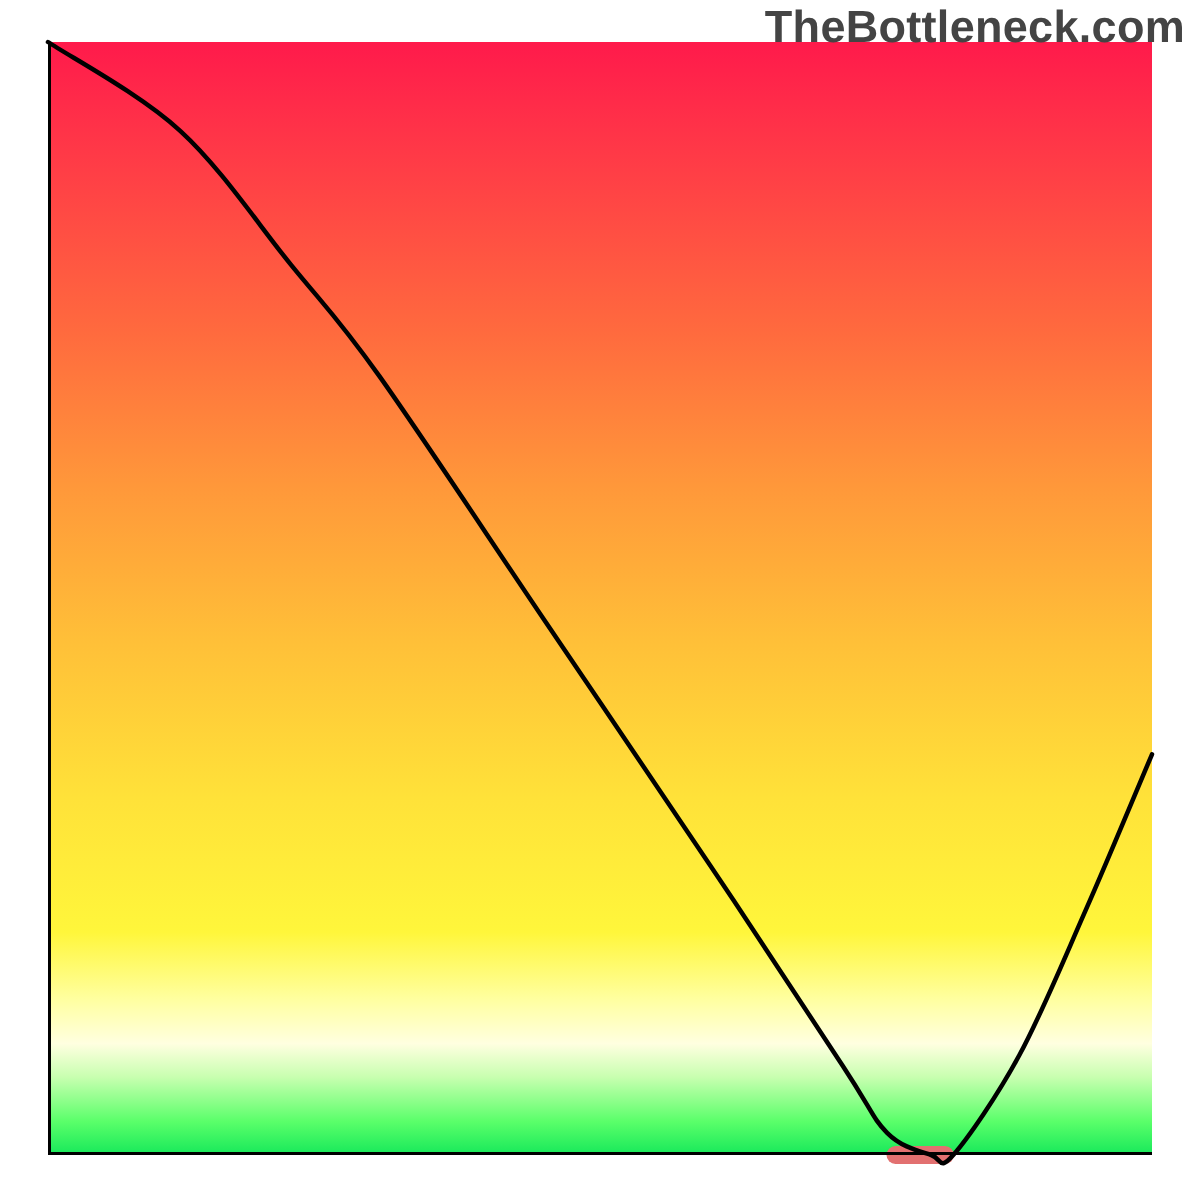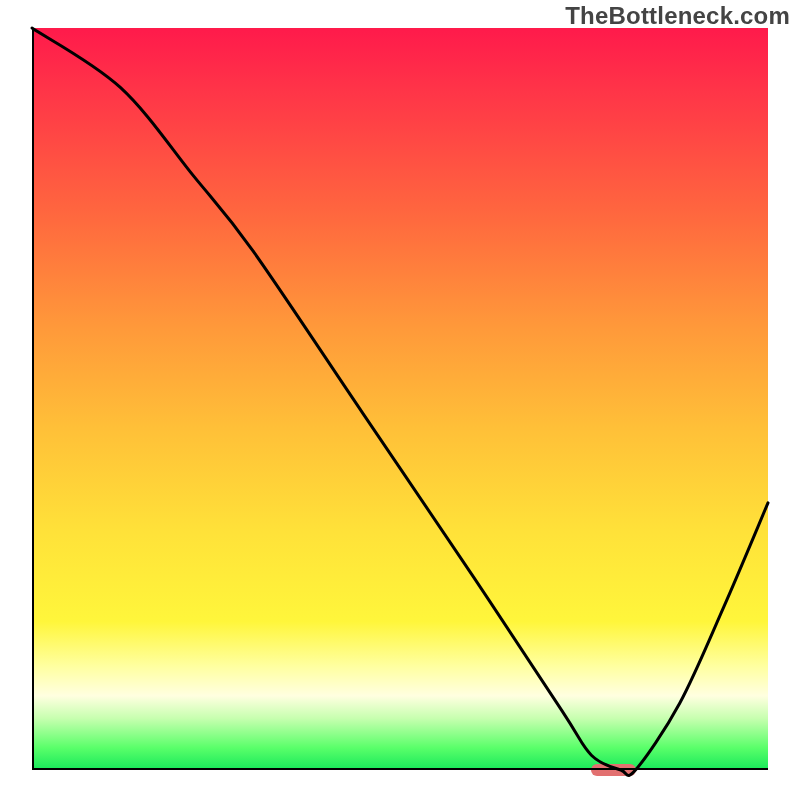--- a/index.html
+++ b/index.html
@@ -13,21 +13,21 @@
   }
   .container {
     position: relative;
     width: 800px;
     height: 800px;
   }
   .watermark {
     position: absolute;
     top: 2px;
     right: 10px;
-    font-size: 24px;
+    font-size: 30px;
     font-weight: 600;
     color: #444;
     letter-spacing: 0.2px;
     z-index: 50;
   }
   .plot-area {
     position: absolute;
     left: 32px;
     top: 28px;
     width: 736px;

